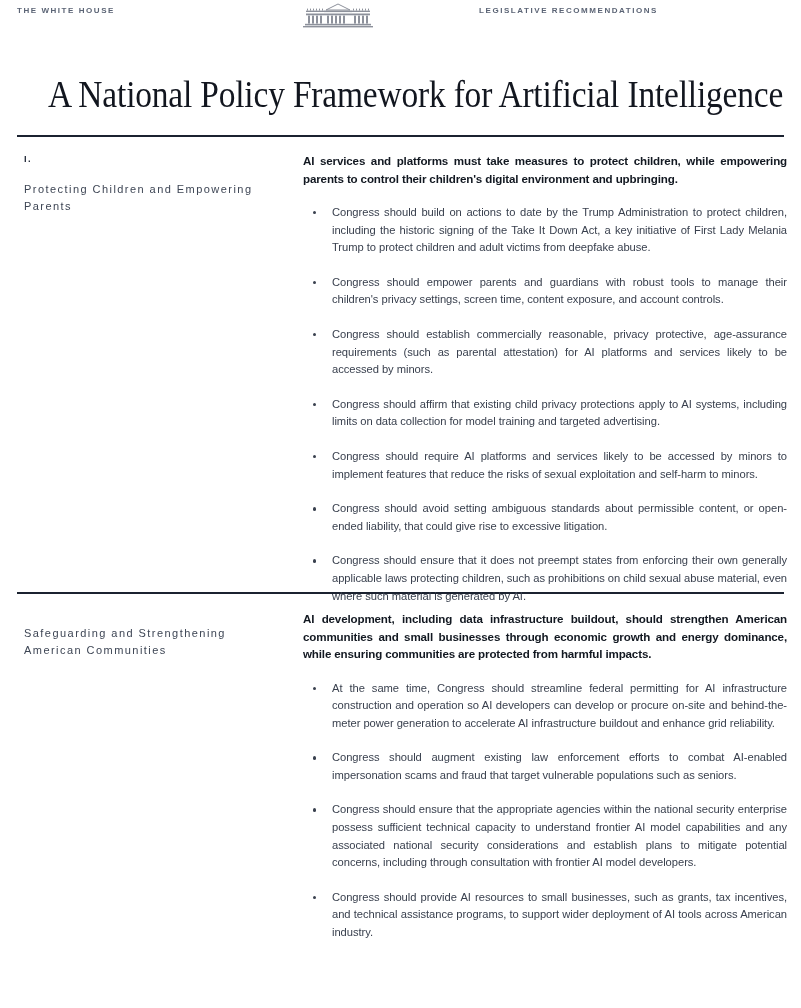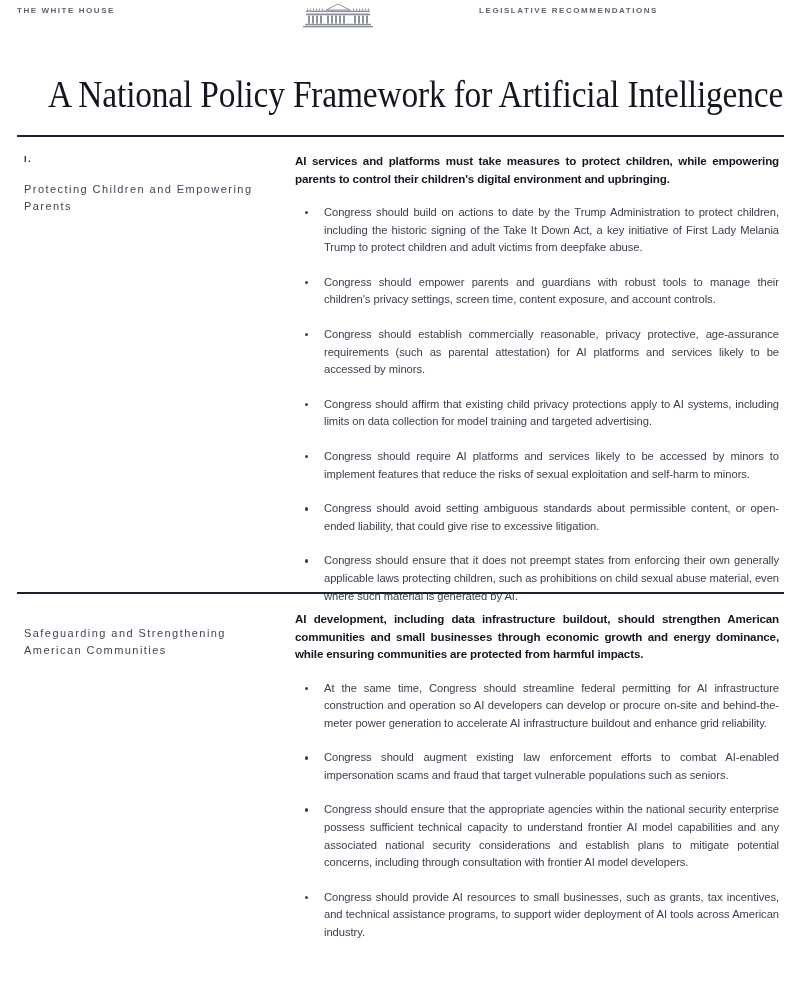--- a/index.html
+++ b/index.html
@@ -105,21 +105,21 @@
     margin-top: 15px;
     font-size: 11px;
     letter-spacing: 1.45px;
     line-height: 17px;
     color: #3d4554;
     font-weight: 400;
   }
 
   .sec-body {
     position: absolute;
-    left: 295px;
+    left: 303px;
     top: 0;
     width: 484px;
   }
   .sec-lede {
     font-size: 11.6px;
     font-weight: 700;
     line-height: 17.5px;
     color: #121821;
     text-align: justify;
     letter-spacing: -0.15px;

